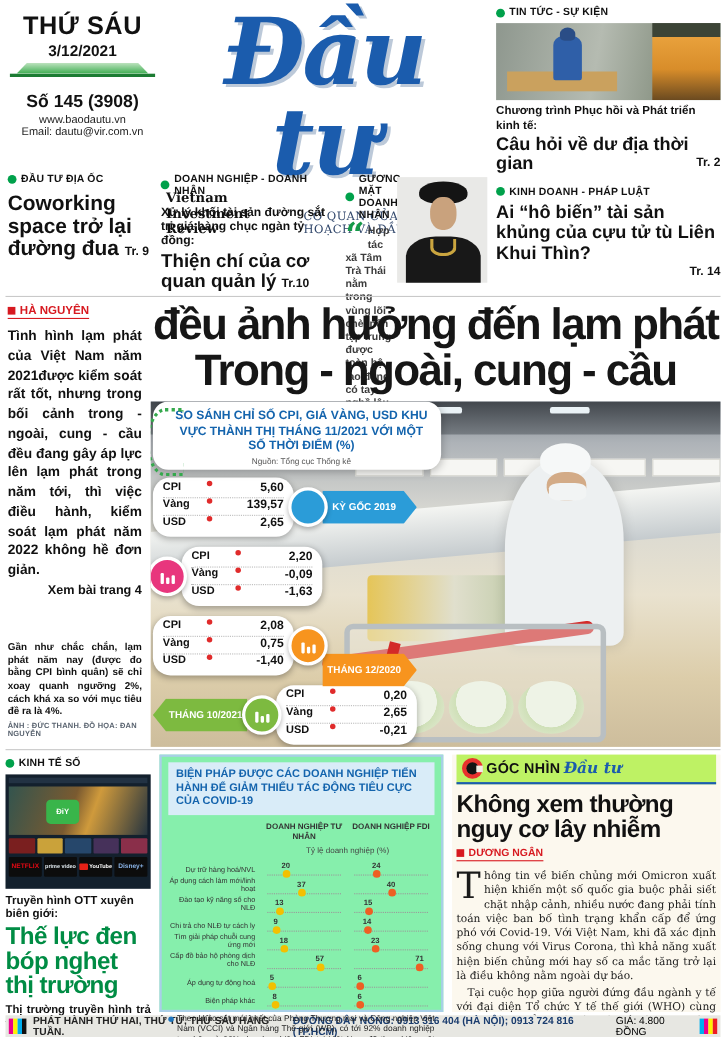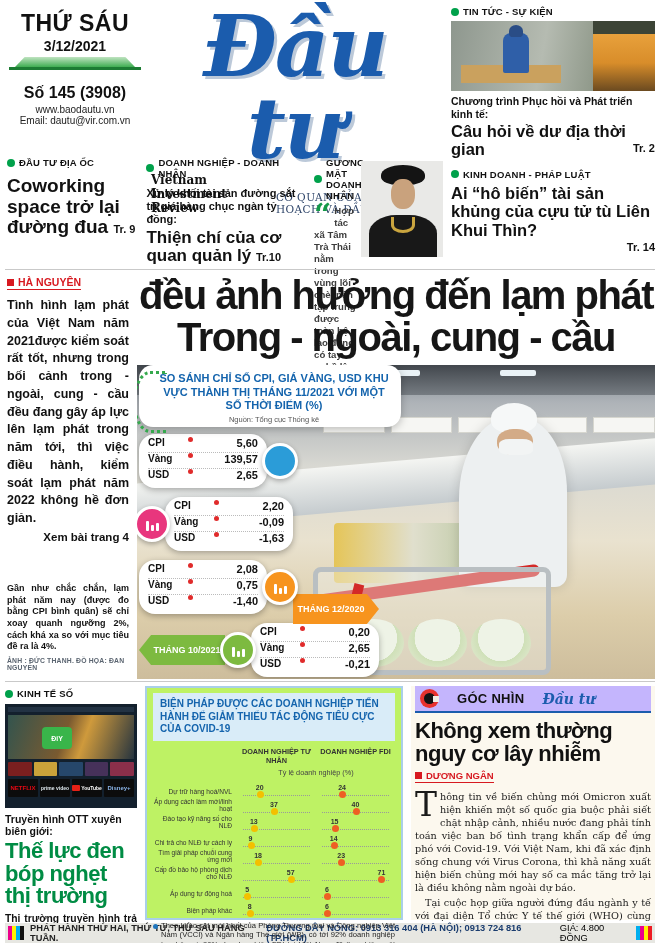--- a/index.html
+++ b/index.html
@@ -125,37 +125,37 @@
   .tv-apps{display:flex;gap:2px;margin-top:3px}
   .tv-app{flex:1;height:18px;background:#0c0c0c;border-radius:1px;display:flex;align-items:center;justify-content:center;font-size:5px;font-weight:800;color:#fff;overflow:hidden}
   .app-netflix{color:#e50914;font-size:6px}
   .app-prime{color:#dfe8ee}
   .app-yt .yt-ic{display:inline-block;width:8px;height:6px;background:#e62117;border-radius:1px;margin-right:1px}
   .app-disney{color:#8ab4e8;font-size:6px}
   .dg-kicker{font-size:10.5px;font-weight:700;margin-top:5px}
   .dg-hl{font-size:22px;font-weight:800;line-height:1.03;color:#008c44;margin-top:3px;letter-spacing:-.5px}
   .dg-body{font-size:10.3px;font-weight:700;line-height:1.28;text-align:justify;margin-top:4px}
 
-  .b-mid{width:258px;flex:0 0 auto;border:2px solid #a9cfe8;padding:5px 6px;background:#bef264}
+  .b-mid{width:258px;flex:0 0 auto;border:2px solid #a9cfe8;padding:5px 6px;background:#86efac}
   .ch-title{background:#d9ecf8;color:#1464ad;font-size:10px;font-weight:800;line-height:1.25;padding:5px 7px}
   .ch-legend{display:flex;margin-top:6px;font-size:7.3px;font-weight:800;color:#333}
   .ch-legend .sp{width:84px;flex:0 0 auto}
   .ch-legend .lg{flex:1;text-align:center}
   .ch-unit{font-size:7.3px;color:#444;text-align:center;margin:3px 0 2px 84px}
   .ch-row{display:flex;align-items:flex-end;height:17px}
   .ch-lab{width:84px;flex:0 0 auto;font-size:6.6px;color:#333;text-align:right;padding-right:5px;line-height:1.1}
   .ch-track{flex:1;position:relative;height:100%;margin:0 6px;border-bottom:1px dotted #9a9a9a}
   .ch-dot{position:absolute;bottom:-3.5px;width:7px;height:7px;border-radius:50%}
   .ch-val{position:absolute;bottom:4px;transform:translateX(-50%);font-size:7px;font-weight:800;color:#333}
   .ch-notes{margin-top:6px}
   .note{font-size:7.6px;line-height:1.3;text-align:justify;color:#222;padding-left:8px;position:relative;margin-bottom:2px}
   .note::before{content:"";position:absolute;left:0;top:3px;width:5px;height:5px;border-radius:50%;background:#2176bd}
 
   .b-right{flex:1;min-width:0;background:#fcf8ee;padding:0 4px 2px}
-  .op-head{display:flex;align-items:center;gap:18px;background:#c4b5fd;border-bottom:2px solid #1b5cad;padding:3px 5px}
+  .op-head{display:flex;align-items:center;gap:3px;background:#bef264;border-bottom:2px solid #1b5cad;padding:3px 5px}
   .op-logo{width:19px;height:19px;border-radius:50%;background:#e8322e;position:relative;flex:0 0 auto}
   .op-logo::before{content:"";position:absolute;inset:4px;background:#141414;border-radius:50%}
   .op-logo::after{content:"";position:absolute;right:0;top:7px;width:6px;height:6px;background:#f0ede4}
   .op-sec{font-size:13px;font-weight:800;letter-spacing:.3px}
   .op-brand{font-family:"DejaVu Serif",serif;font-style:italic;font-weight:bold;font-size:14px;color:#1b5cad}
   .op-hl{font-size:22px;font-weight:800;line-height:1.05;letter-spacing:-.5px;margin-top:6px}
   .op-author{display:flex;align-items:center;gap:4px;color:#d71920;font-size:9.5px;font-weight:800;border-bottom:1px solid #d71920;width:fit-content;margin-top:5px;padding-bottom:1px}
   .op-body{font-family:"DejaVu Serif",serif;font-size:9.7px;line-height:1.34;text-align:justify;margin-top:7px;color:#1a1a1a}
   .op-body .p2{text-indent:10px;margin-top:2px}
   .dropcap{float:left;font-family:"DejaVu Serif",serif;font-size:33px;line-height:25px;padding:2px 3px 0 0}
@@ -323,20 +323,21 @@
                     <span class="ig-dotred"></span>
                     <span class="ig-val">139,57</span>
                   </div>
                   <div class="ig-row">
                     <span class="ig-lab">USD</span>
                     <span class="ig-dotred"></span>
                     <span class="ig-val">2,65</span>
                   </div>
                 </div>
                 <div class="ig-circ" style="background: rgb(43, 156, 216);"></div>
+                <div class="ig-tag tag-right" style="background: rgb(43, 156, 216);">KỲ GỐC 2019</div>
               </div>
               <div class="ig-block ig-left">
                 <div class="ig-circ" style="background: rgb(232, 54, 125);">
                   <span class="bar b1"></span>
                   <span class="bar b2"></span>
                   <span class="bar b3"></span>
                 </div>
                 <div class="ig-pill">
                   <div class="ig-row">
                     <span class="ig-lab">CPI</span>

